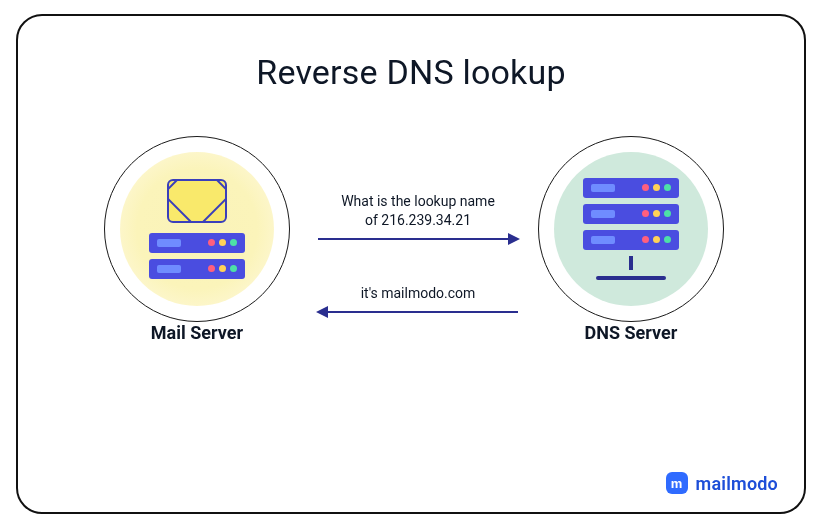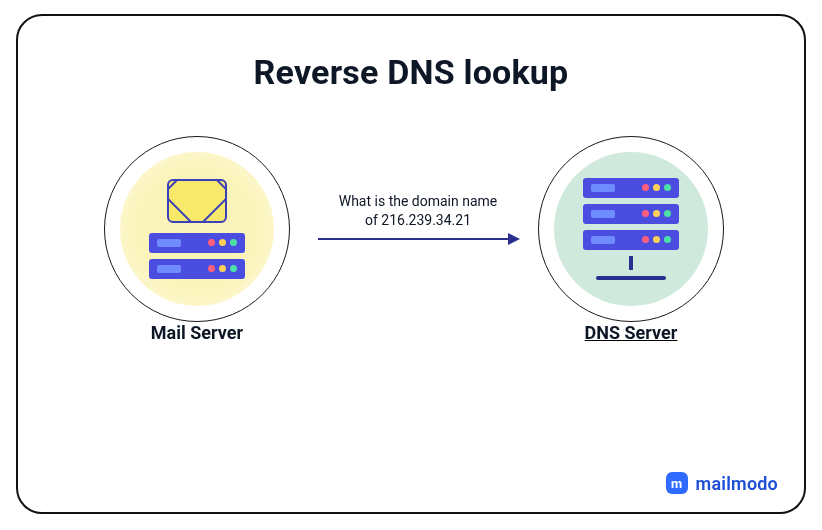--- a/index.html
+++ b/index.html
@@ -1,23 +1,23 @@
 <!DOCTYPE html>
 <html><head>
 <meta charset="utf-8">
 <style>
   html,body{margin:0;padding:0;width:822px;height:530px;background:#fff;font-family:-apple-system,BlinkMacSystemFont,"Segoe UI",Roboto,Helvetica,Arial,sans-serif;}
   .card{position:relative;box-sizing:border-box;width:790px;height:500px;margin:14px auto 0 auto;background:#fff;border:2px solid #111;border-radius:26px;}
   .card::after{content:"";position:absolute;right:-6px;bottom:-6px;width:100%;height:100%;border-radius:26px;z-index:-1;}
   .shadow{position:absolute;left:6px;top:6px;width:790px;height:500px;border-radius:26px;background:#000;z-index:-1;}
   .wrap{position:relative;width:790px;height:500px;margin:14px auto 0 auto;}
-  .title{position:absolute;top:36px;left:0;width:100%;text-align:center;font-size:34px;font-weight:700;color:#0e1726;letter-spacing:.2px;}
+  .title{position:absolute;top:36px;left:0;width:100%;text-align:center;font-size:34px;font-weight:400;color:#0e1726;letter-spacing:.2px;}
   .node{position:absolute;width:186px;text-align:center;}
   .node-left{left:86px;top:120px;}
-  .node-right{left:520px;top:120px;text-decoration:underline;}
+  .node-right{left:520px;top:120px;}
   .circle{width:186px;height:186px;border:1.6px solid #1a1a1a;border-radius:50%;display:flex;align-items:center;justify-content:center;box-sizing:border-box;}
   .halo{width:154px;height:154px;border-radius:50%;display:flex;flex-direction:column;align-items:center;justify-content:center;gap:10px;}
   .halo-yellow{background:radial-gradient(circle,#faf3b8 0%,#fbf4ba 55%,#fdf7d2 80%,#fefcea 100%);}
   .halo-green{background:#cfe9dc;}
   .node-label{font-size:18px;font-weight:700;color:#0e1726;}
   
   .env{width:56px;height:40px;border:2px solid #3a3fbb;border-radius:6px;background:#f9e96b;position:relative;overflow:hidden;}
   .env::before{content:"";position:absolute;left:50%;top:-12px;width:46px;height:46px;border:2px solid #3a3fbb;transform:translateX(-50%) rotate(45deg);border-radius:4px;background:#f9e96b;}
   
   .srv{width:96px;display:flex;flex-direction:column;gap:6px;align-items:center;}
@@ -105,26 +105,30 @@
             <div class="stand"></div>
             <div class="base"></div>
           </div>
         </div>
       </div>
       <div class="node-label">DNS Server</div>
     </div>
 
     <div class="arrow arrow-top">
       <div class="arrow-label">
-        <span>What is the domain name</span><br>
+        <span>What is the lookup name</span><br>
         <span>of 216.239.34.21</span>
       </div>
       <div class="line right"></div>
     </div>
 
+    <div class="arrow arrow-bot">
+      <div class="arrow-label">it's mailmodo.com</div>
+      <div class="line left"></div>
+    </div>
 
     <div class="logo">
       <div class="logo-mark">m</div>
       <div class="logo-text">mailmodo</div>
     </div>
 
   </div>
 </div>
 
 </body></html>

